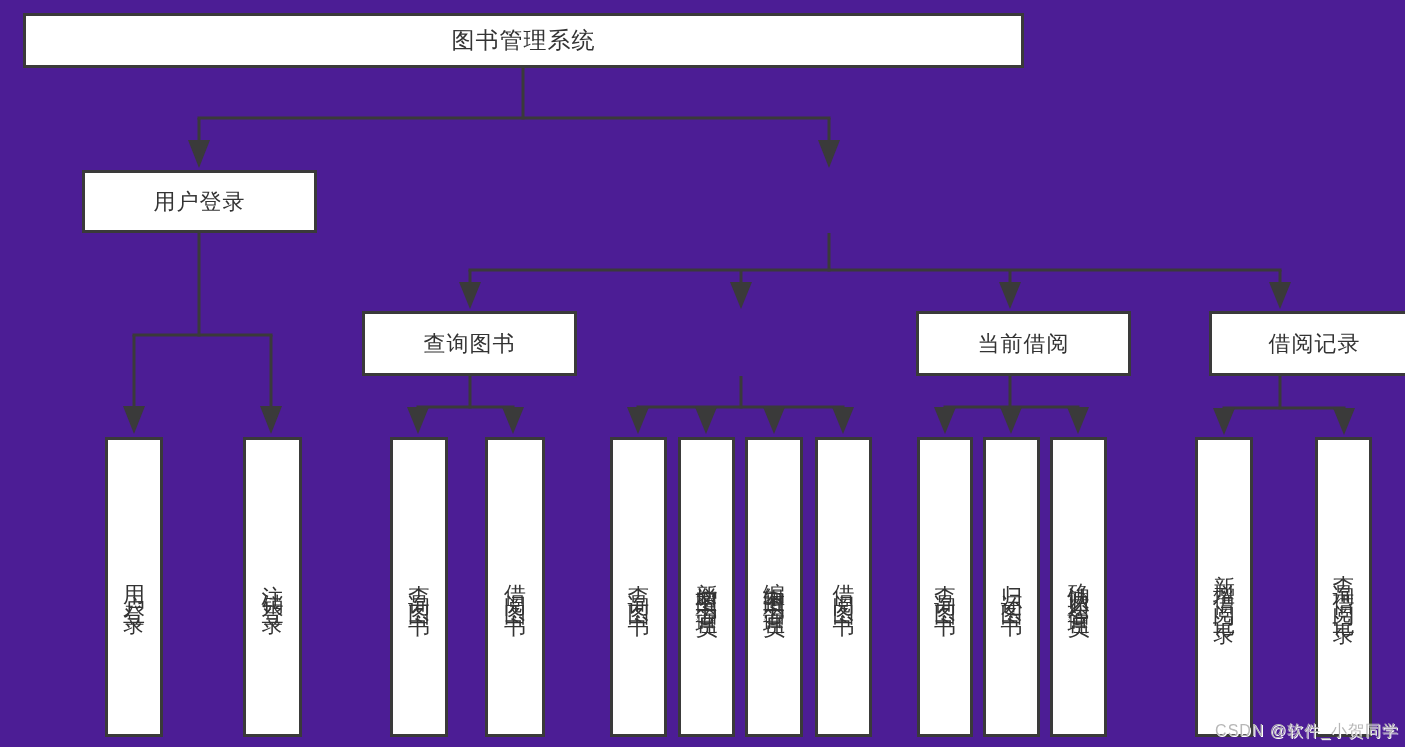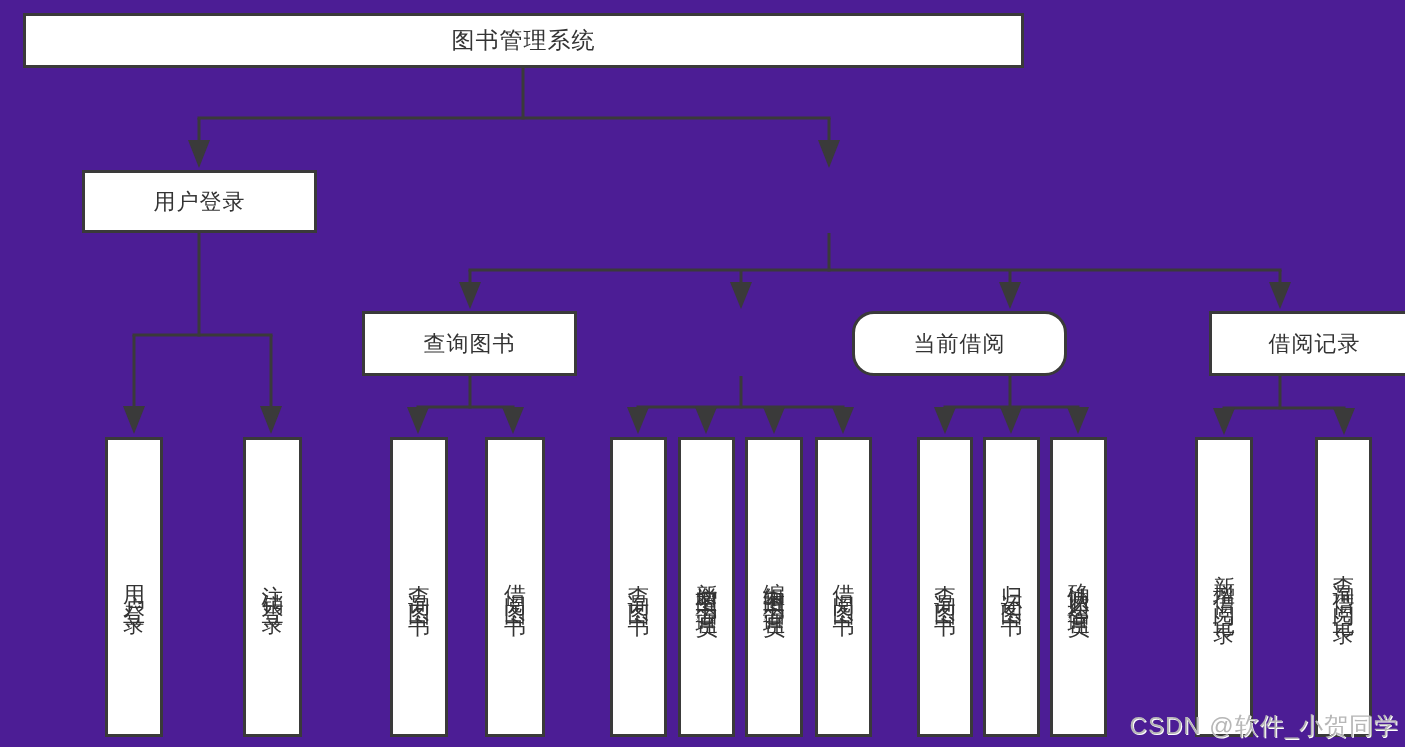--- a/index.html
+++ b/index.html
@@ -38,21 +38,21 @@
     line-height: 1;
     letter-spacing: 10px;
     color: #333333;
     white-space: nowrap;
   }
   .v-node span.tight { letter-spacing: 5px; }
   .watermark {
     position: absolute;
     right: 6px;
     bottom: 5px;
-    font-size: 24px;
+    font-size: 16px;
     color: #b7b7b7;
     text-shadow: 1px 1px 0 #ffffff;
     letter-spacing: 1px;
     z-index: 5;
   }
 </style>
 </head>
 <body>
 
 <div class="canvas">
@@ -120,21 +120,21 @@
       <polygon points="1213,408 1235,408 1224,435"></polygon>
       <polygon points="1333,408 1355,408 1344,435"></polygon>
     </g>
   </svg>
 
   <div class="node h-node root-node" style="left:23px; top:13px; width:1001px; height:55px;">图书管理系统</div>
 
   <div class="node h-node" style="left:82px; top:170px; width:235px; height:63px;">用户登录</div>
 
   <div class="node h-node" style="left:362px; top:311px; width:215px; height:65px;">查询图书</div>
-  <div class="node h-node" style="left:852px; top:311px; width:215px; height:65px;border-radius:22px;">当前借阅</div>
+  <div class="node h-node" style="left:916px; top:311px; width:215px; height:65px;">当前借阅</div>
   <div class="node h-node" style="left:1172px; top:311px; width:211px; height:65px;margin-left:37px;">借阅记录</div>
 
   <div class="node v-node" style="left:105px; top:437px; width:58px; height:300px;">
     <span>用户登录</span>
   </div>
   <div class="node v-node" style="left:243px; top:437px; width:59px; height:300px;">
     <span>注销登录</span>
   </div>
 
   <div class="node v-node" style="left:390px; top:437px; width:58px; height:300px;">

